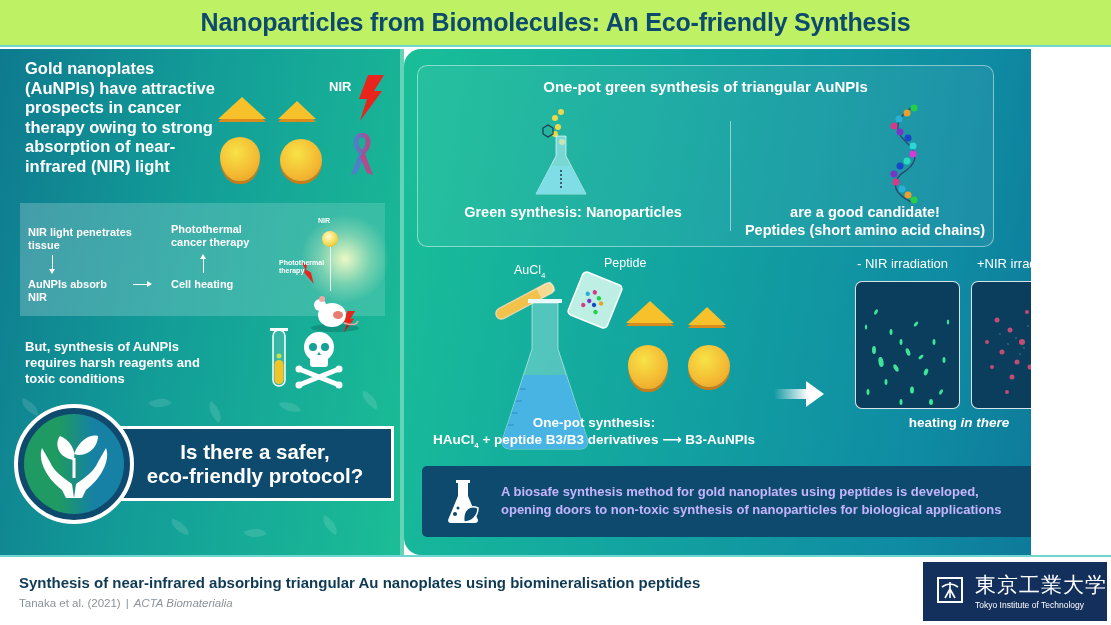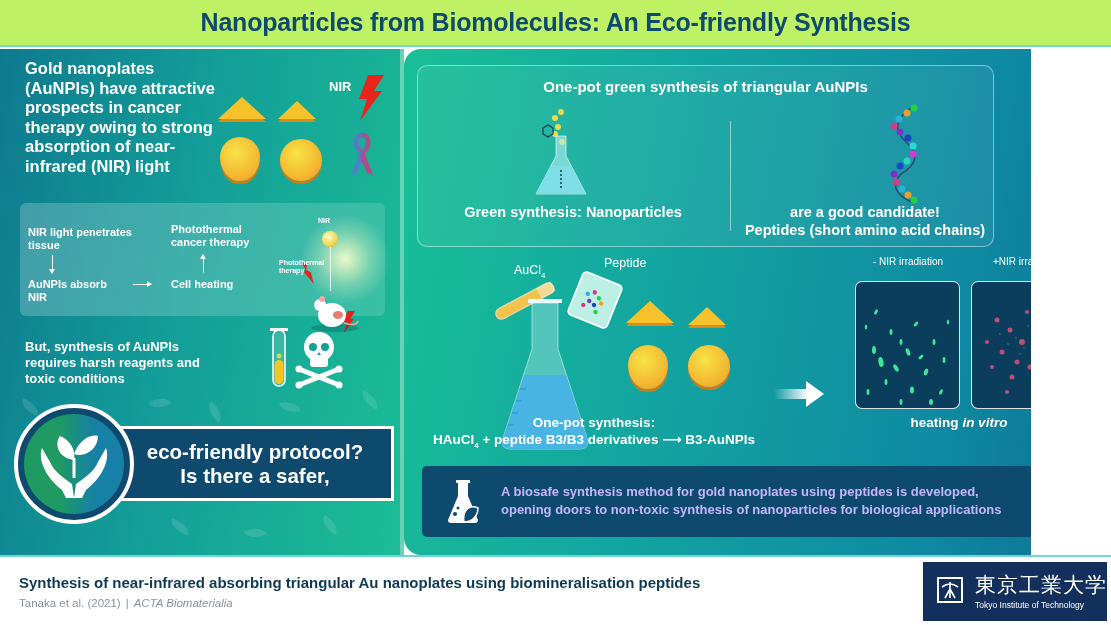--- a/index.html
+++ b/index.html
@@ -21,21 +21,21 @@
 
   .nanoplate { position: absolute; }
   .tri { width: 0; height: 0; border-left: 24px solid transparent; border-right: 24px solid transparent; border-bottom: 22px solid #f7c12c; filter: drop-shadow(0 3px 0 #d98b1c); }
   .tri.small { border-left-width: 19px; border-right-width: 19px; border-bottom-width: 18px; }
   .disc { width: 42px; height: 42px; border-radius: 50%; background: radial-gradient(circle at 40% 35%, #f7e347 0%, #f4b932 60%, #e89b27 100%); box-shadow: 0 3px 0 #c97d19; }
   .disc.drop { border-radius: 50% 50% 48% 48% / 45% 45% 55% 55%; width: 40px; height: 44px; }
 
   .nir-label { position: absolute; font-weight: 700; color: #fff; font-size: 13px; }
   .bolt { position: absolute; }
 
-  .info-box { position: absolute; left: 20px; top: 154px; width: 365px; height: 113px; border-radius: 6px;
+  .info-box { position: absolute; left: 20px; top: 154px; width: 365px; height: 113px; border-radius: 0;
     background: linear-gradient(90deg, rgba(255,255,255,0.22), rgba(255,255,255,0.14)); }
   .info-box .t { position: absolute; font-size: 11px; font-weight: 700; color: #fff; line-height: 13px; }
   .arrow-v { position: absolute; width: 1px; background: #fff; }
   .arrow-v::after { content: ""; position: absolute; left: -3px; border-left: 3.5px solid transparent; border-right: 3.5px solid transparent; }
   .arrow-v.down::after { bottom: -1px; border-top: 5px solid #fff; }
   .arrow-v.up::after { top: -1px; border-bottom: 5px solid #fff; }
   .arrow-h { position: absolute; height: 1px; background: #fff; }
   .arrow-h::after { content: ""; position: absolute; right: -1px; top: -3px; border-top: 3.5px solid transparent; border-bottom: 3.5px solid transparent; border-left: 5px solid #fff; }
 
   .glow { position: absolute; left: 300px; top: 165px; width: 90px; height: 90px; border-radius: 50%; background: radial-gradient(circle, rgba(255,255,200,0.9) 0%, rgba(255,255,200,0.3) 40%, rgba(255,255,200,0) 70%); }
@@ -53,21 +53,21 @@
 
   .top-box { position: absolute; left: 13px; top: 16px; width: 577px; height: 182px; border: 1px solid rgba(255,255,255,0.45); border-radius: 10px; background: rgba(255,255,255,0.06); }
   .top-box .heading { position: absolute; left: 0; top: 12px; width: 100%; text-align: center; font-size: 15px; font-weight: 700; color: #fff; }
   .top-box .col-cap { position: absolute; font-size: 14.5px; font-weight: 700; color: #fff; text-align: center; line-height: 18px; }
   .top-box .vdiv { position: absolute; left: 312px; top: 55px; width: 1px; height: 110px; background: rgba(255,255,255,0.5); }
 
   .flask-small { position: absolute; }
 
   .label-sm { position: absolute; color: #fff; font-size: 12.5px; }
 
-  .nir-title { position: absolute; color: #fff; font-size: 10px; margin-left: 16px; }
+  .nir-title { position: absolute; color: #fff; font-size: 13px; }
   .micro { position: absolute; top: 232px; width: 105px; height: 128px; border: 1.5px solid rgba(255,255,255,0.85); border-radius: 7px; background: #0b3e5c; overflow: hidden; }
 
   .big-arrow { position: absolute; left: 370px; top: 332px; width: 50px; height: 26px; }
 
   .cap-center { position: absolute; text-align: center; font-size: 13.5px; font-weight: 700; color: #fff; line-height: 17px; }
 
   .summary { position: absolute; left: 18px; top: 417px; width: 626px; height: 71px; background: #0e4a6e; border-radius: 5px; }
   .summary .txt { position: absolute; left: 79px; top: 17px; font-size: 13px; font-weight: 700; color: #c4b5fd; line-height: 18px; }
 
   .footer { position: absolute; left: 0; top: 555px; width: 1111px; height: 70px; background: #fff; border-top: 2px solid #6fd6d0; }
@@ -175,22 +175,22 @@
     <div class="leaf" style="left:150px;top:348px;transform:rotate(-30deg)"></div>
     <div class="leaf" style="left:205px;top:357px;transform:rotate(40deg)"></div>
     <div class="leaf" style="left:280px;top:352px;transform:rotate(-10deg)"></div>
     <div class="leaf" style="left:360px;top:345px;transform:rotate(25deg)"></div>
     <div class="leaf" style="left:170px;top:472px;transform:rotate(15deg)"></div>
     <div class="leaf" style="left:245px;top:478px;transform:rotate(-25deg)"></div>
     <div class="leaf" style="left:320px;top:470px;transform:rotate(30deg)"></div>
 
     <div class="question-badge">
       <div class="q-rect">
+        <span>Is there a safer,</span>
         <span>eco-friendly protocol?</span>
-        <span>Is there a safer,</span>
       </div>
       <div class="q-circle">
         <div class="inner"></div>
         <svg style="position:absolute;left:18px;top:20px" width="76" height="72" viewBox="0 0 76 72">
           <path d="M38 50 L38 30" stroke="#fff" stroke-width="3"></path>
           <path d="M38 32 C22 30 18 16 24 8 C34 12 40 22 38 32 Z" fill="#fff"></path>
           <path d="M38 26 C44 10 56 6 62 8 C62 20 50 30 38 26 Z" fill="#fff"></path>
           <path d="M6 20 C2 30 8 48 26 62 L30 70 L38 70 L36 56 C28 50 18 44 14 34 Z" fill="#fff"></path>
           <path d="M70 20 C74 30 68 48 50 62 L46 70 L38 70 L40 56 C48 50 58 44 62 34 Z" fill="#fff"></path>
         </svg>
@@ -369,21 +369,21 @@
             <circle cx="36" cy="62" r="0.8"></circle>
             <circle cx="66" cy="80" r="0.8"></circle>
           <circle cx="28" cy="52" r="0.8"></circle>
             <circle cx="76" cy="58" r="0.8"></circle>
             <circle cx="56" cy="44" r="0.8"></circle>
         </g>
       </svg>
     </div>
 
     <div class="cap-center" style="left:430px;top:365px;width:250px">
-      <div><span>heating </span><i>in vitro</i></div>
+      <div><span>heating </span><i>in there</i></div>
     </div>
 
     <div class="summary">
       <svg style="position:absolute;left:24px;top:14px" width="34" height="44" viewBox="0 0 34 44">
         <rect x="10" y="0" width="14" height="3" fill="#fff"></rect>
         <path d="M12 3 L22 3 L22 16 L32 40 Q32 43 29 43 L5 43 Q2 43 2 40 L12 16 Z" fill="#fff"></path>
         <circle cx="9" cy="34" r="2" fill="#0e4a6e"></circle>
           <circle cx="12" cy="28" r="1.5" fill="#0e4a6e"></circle>
         <path d="M18 42 C16 30 24 24 32 28 C32 36 26 42 18 42 Z" fill="#0e4a6e" stroke="#fff" stroke-width="1.5"></path>
       </svg>

